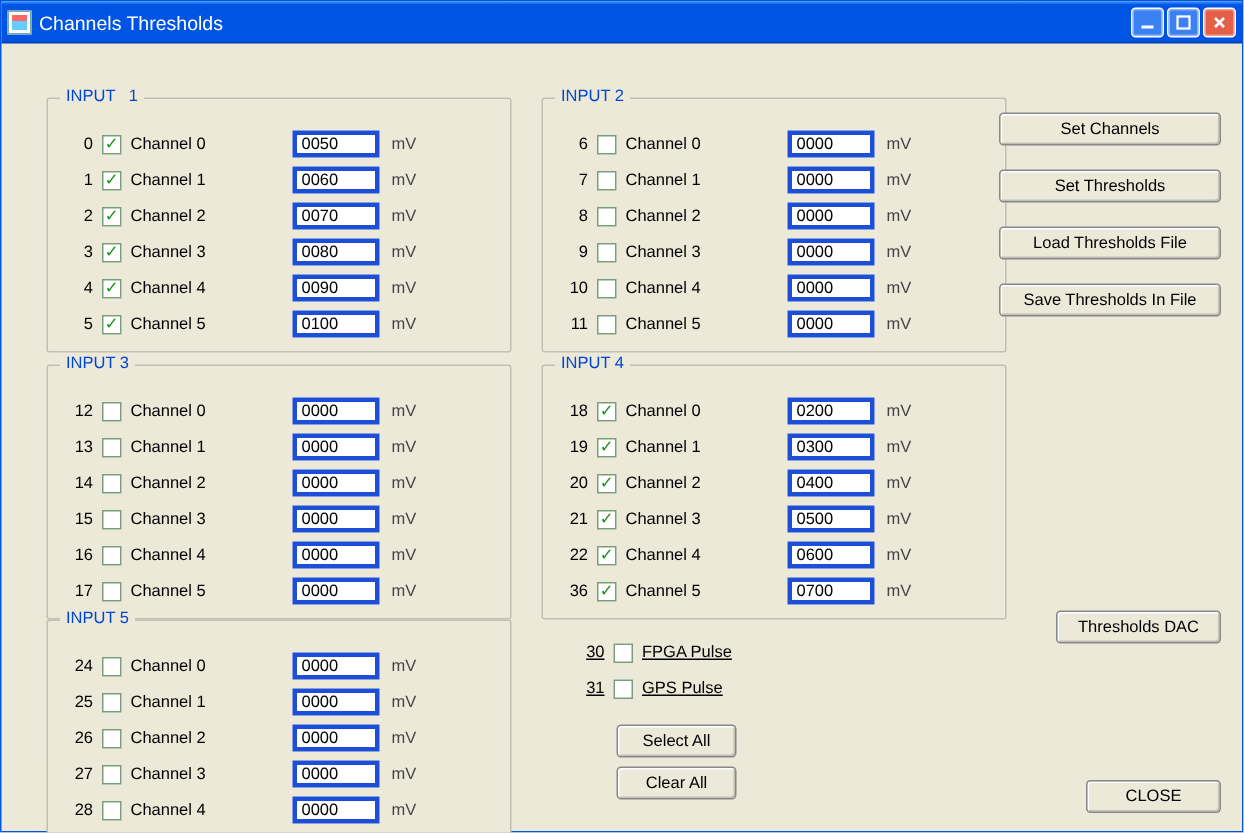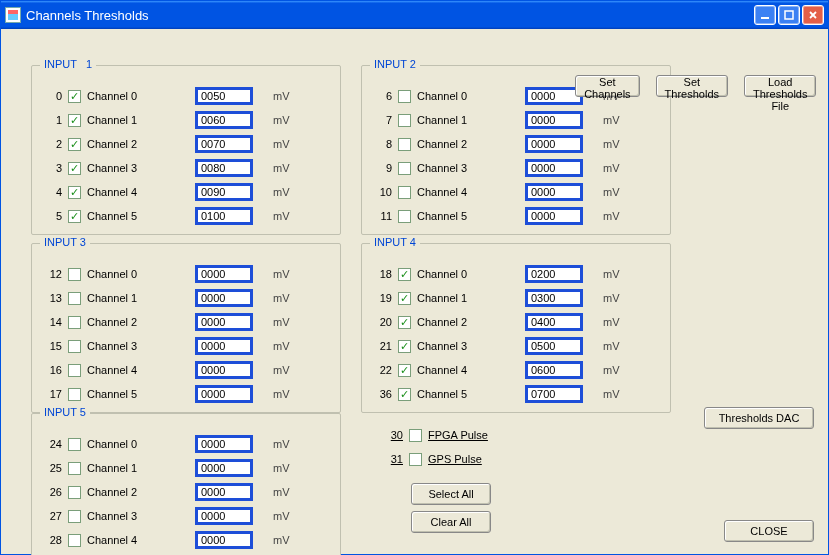--- a/index.html
+++ b/index.html
@@ -92,34 +92,34 @@
   .lbl { width:70px; }
   .val {
     width:58px; height:18px;
     border:3px solid #1d4ed8;
     background:#fff;
     padding:1px 3px;
     font-family:Tahoma,sans-serif;
     font-size:11px;
     margin-left:38px;
   }
-  .unit { margin-left:20px; color:#444;}
+  .unit { margin-left:8px; color:#444;}
   .btn {
     background:#ece9d8;
     border:1px solid #888;
     border-radius:3px;
     height:22px;
     font-family:Tahoma,sans-serif;
     font-size:11px;
     cursor:pointer;
     box-shadow:inset 1px 1px 0 #fff, inset -1px -1px 0 #c0c0b0;
     padding:0 8px;
     text-align:center;
   }
-  .right-pane { position:absolute; right:14px; top:46px; width:148px; display:flex; flex-direction:row; gap:16px;justify-content:center;}
+  .right-pane { position:absolute; right:14px; top:46px; width:148px; display:flex; flex-direction:column; gap:16px;justify-content:center;}
   .right-pane .btn { width:100%; }
   .mid-btns { position:absolute; left:410px; top:454px; display:flex; flex-direction:column; gap:6px;}
   .mid-btns .btn { width:80px;}
   .extra-rows { position:absolute; left:380px; top:394px;text-decoration:underline;}
   .extra-rows .row .lbl { width:90px; }
   .calib { position:absolute; right:14px; top:378px; width:110px;}
   .close-btn { position:absolute; right:14px; bottom:12px; width:90px;}
 </style>
 </head>
 <body>

